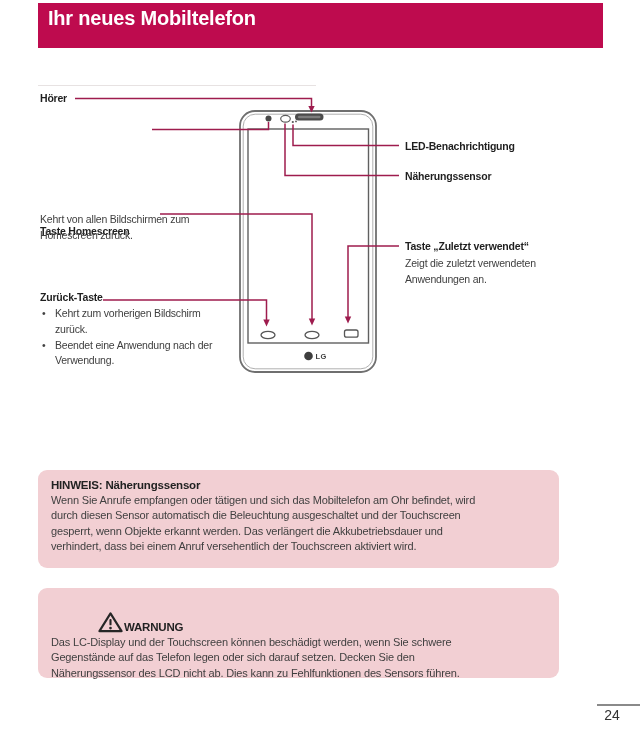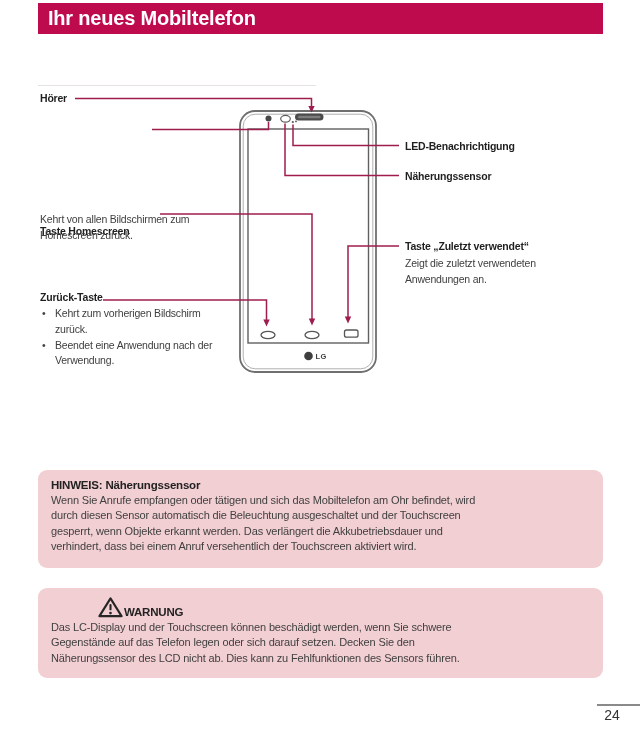--- a/index.html
+++ b/index.html
@@ -9,21 +9,21 @@
     width: 640px;
     height: 729px;
     background: #ffffff;
     font-family: "Liberation Sans", sans-serif;
     overflow: hidden;
   }
   .abs { position: absolute; }
 
   
   .header-bar {
-    left: 38px; top: 3px; width: 565px; height: 31px;
+    left: 38px; top: 3px; width: 565px; height: 45px;
     background: #BE0B4E;
     color: #ffffff;
     font-size: 20px; font-weight: bold;
     line-height: 31px;
     padding-left: 10px;
     letter-spacing: -0.2px;
   }
   .section-title {
     left: 38px; top: 44px;
     color: #C31059;
@@ -44,21 +44,21 @@
   .desc {
     font-size: 10.5px; color: #404040;
     line-height: 15.5px; letter-spacing: -0.2px;
     white-space: pre-line;
   }
   .bullet-row { display: flex; margin-bottom: 0.5px; }
   .bullet-glyph { width: 13px; flex: 0 0 13px; font-size: 10.5px; color: #404040; line-height: 15.5px; }
 
   
   .note-box {
-    left: 38px; width: 565px;
+    left: 38px; width: 521px;
     background: #F2CFD3;
     border-radius: 9px;
     padding: 9px 13px;
   }
   .note-title {
     font-size: 11.5px; font-weight: bold; color: #222222;
     letter-spacing: -0.2px;
   }
   .note-body {
     margin-top: 2px;
@@ -160,21 +160,21 @@
 Anwendungen an.</div>
 
   <div class="abs note-box" style="top:470px; height:98px;">
     <div class="note-title">HINWEIS: Näherungssensor</div>
     <div class="note-body">Wenn Sie Anrufe empfangen oder tätigen und sich das Mobiltelefon am Ohr befindet, wird
 durch diesen Sensor automatisch die Beleuchtung ausgeschaltet und der Touchscreen
 gesperrt, wenn Objekte erkannt werden. Das verlängert die Akkubetriebsdauer und
 verhindert, dass bei einem Anruf versehentlich der Touchscreen aktiviert wird.</div>
   </div>
 
-  <div class="abs note-box" style="top:588px; height:90px; padding-top:7px;">
+  <div class="abs note-box" style="top:588px; height:90px; padding-top:22px;">
     <div class="warn-title-row">
       <svg width="25" height="22" viewBox="0 0 26 22">
         <polygon points="13,2 24.5,20.5 1.5,20.5" fill="none" stroke="#262626" stroke-width="2.2" stroke-linejoin="round"></polygon>
         <rect x="11.9" y="8" width="2.2" height="6.5" rx="1" fill="#262626"></rect>
         <circle cx="13" cy="17.3" r="1.4" fill="#262626"></circle>
       </svg>
       <span class="note-title">WARNUNG</span>
     </div>
     <div class="note-body">Das LC-Display und der Touchscreen können beschädigt werden, wenn Sie schwere
 Gegenstände auf das Telefon legen oder sich darauf setzen. Decken Sie den

